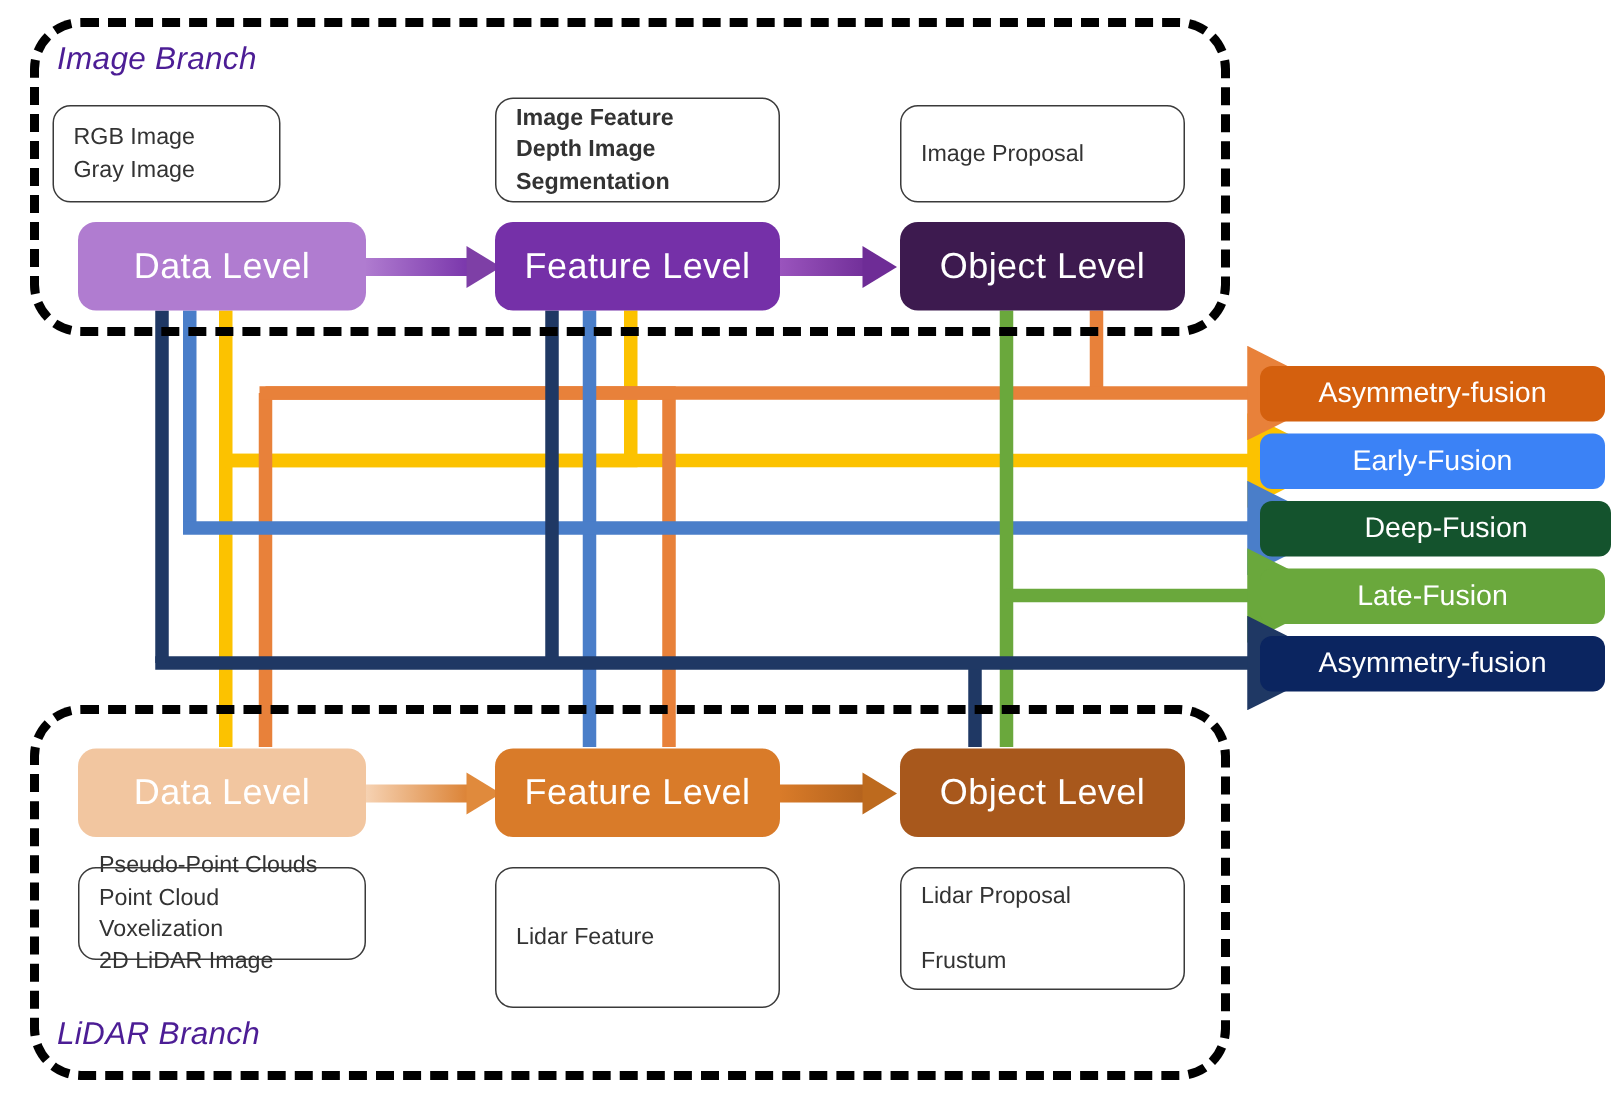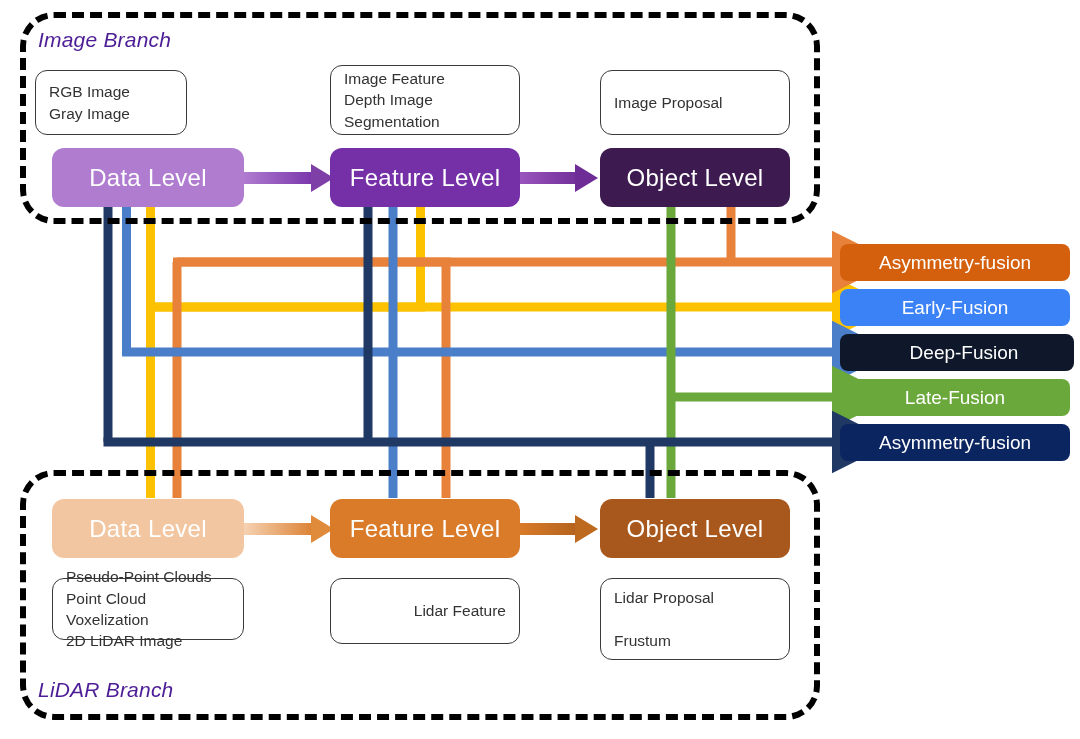--- a/index.html
+++ b/index.html
@@ -188,21 +188,21 @@
   </svg>
 
   <div class="branch-box" style="left:20px; top:12px; width:800px; height:212px;"></div>
   <div class="branch-label" style="left:38px; top:28px;">Image Branch</div>
 
   <div class="info-box" style="left:35px; top:70px; width:152px; height:65px;">
     <div class="line">RGB Image</div>
     <div class="line">Gray Image</div>
   </div>
 
-  <div class="info-box" style="left:330px; top:65px; width:190px; height:70px;">
+  <div class="info-box" style="left:330px; top:65px; width:190px; height:70px;font-weight:bold;">
     <div class="line">Image Feature</div>
     <div class="line">Depth Image</div>
     <div class="line">Segmentation</div>
   </div>
 
   <div class="info-box" style="left:600px; top:70px; width:190px; height:65px;">
     <div class="line">Image Proposal</div>
   </div>
 
   <div class="level-box" style="left:52px; top:148px; width:192px; height:59px; background:#b07cd0;">Data Level</div>
@@ -216,28 +216,28 @@
   <div class="level-box" style="left:330px; top:499px; width:190px; height:59px; background:#d97b29;">Feature Level</div>
   <div class="level-box" style="left:600px; top:499px; width:190px; height:59px; background:#a8581c;">Object Level</div>
 
   <div class="info-box" style="left:52px; top:578px; width:192px; height:62px;">
     <div class="line">Pseudo-Point Clouds</div>
     <div class="line">Point Cloud</div>
     <div class="line">Voxelization</div>
     <div class="line">2D LiDAR Image</div>
   </div>
 
-  <div class="info-box" style="left:330px; top:578px; width:190px; height:66px;align-items:flex-end;">
+  <div class="info-box" style="left:330px; top:578px; width:190px; height:94px;">
     <div class="line">Lidar Feature</div>
   </div>
 
   <div class="info-box" style="left:600px; top:578px; width:190px; height:82px;gap:21px;">
     <div class="line">Lidar Proposal</div>
     <div class="line">Frustum</div>
   </div>
 
   <div class="fusion-box" style="left:840px; top:244px; width:230px; height:37px; background:#d4600e;">Asymmetry-fusion</div>
   <div class="fusion-box" style="left:840px; top:289px; width:230px; height:37px; background:#3b82f6;">Early-Fusion</div>
-  <div class="fusion-box" style="left:840px; top:334px; width:234px; height:37px; background:#0f172a;padding-left:14px;">Deep-Fusion</div>
+  <div class="fusion-box" style="left:840px; top:334px; width:234px; height:37px; background:#14532d;padding-left:14px;">Deep-Fusion</div>
   <div class="fusion-box" style="left:840px; top:379px; width:230px; height:37px; background:#6aa83c;">Late-Fusion</div>
   <div class="fusion-box" style="left:840px; top:424px; width:230px; height:37px; background:#0b2560;">Asymmetry-fusion</div>
 
 </div>
 
 </body></html>

